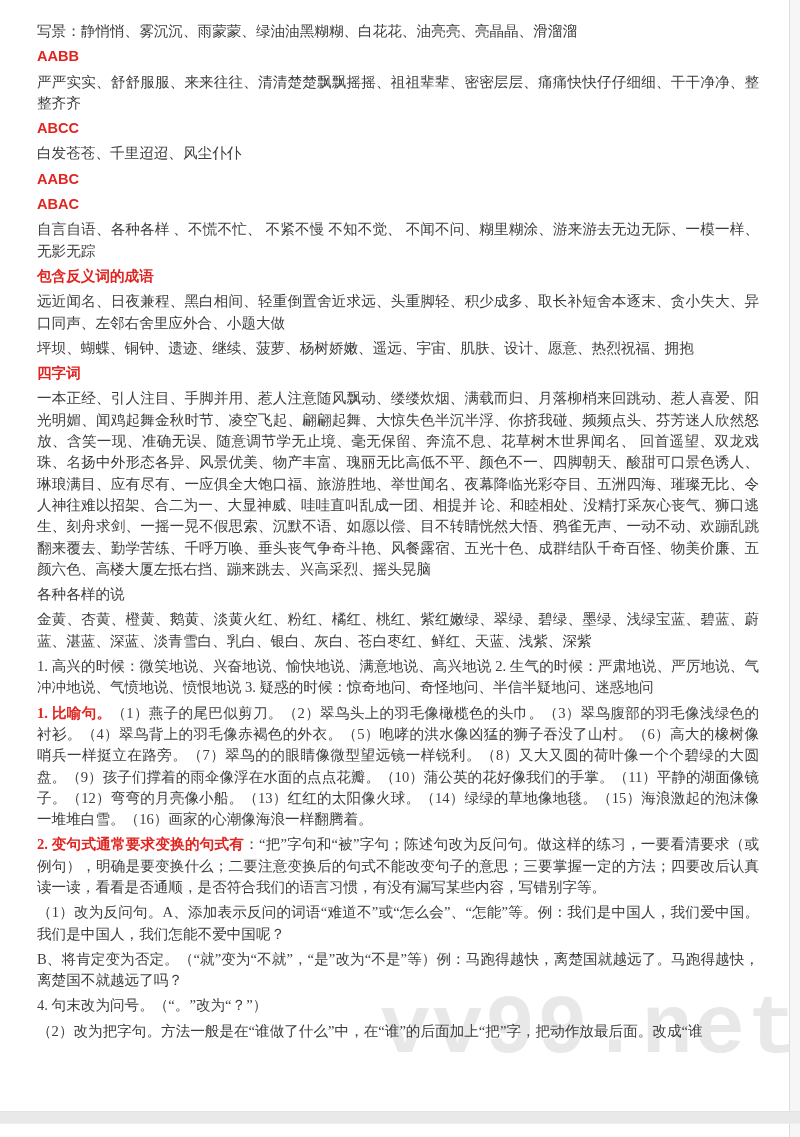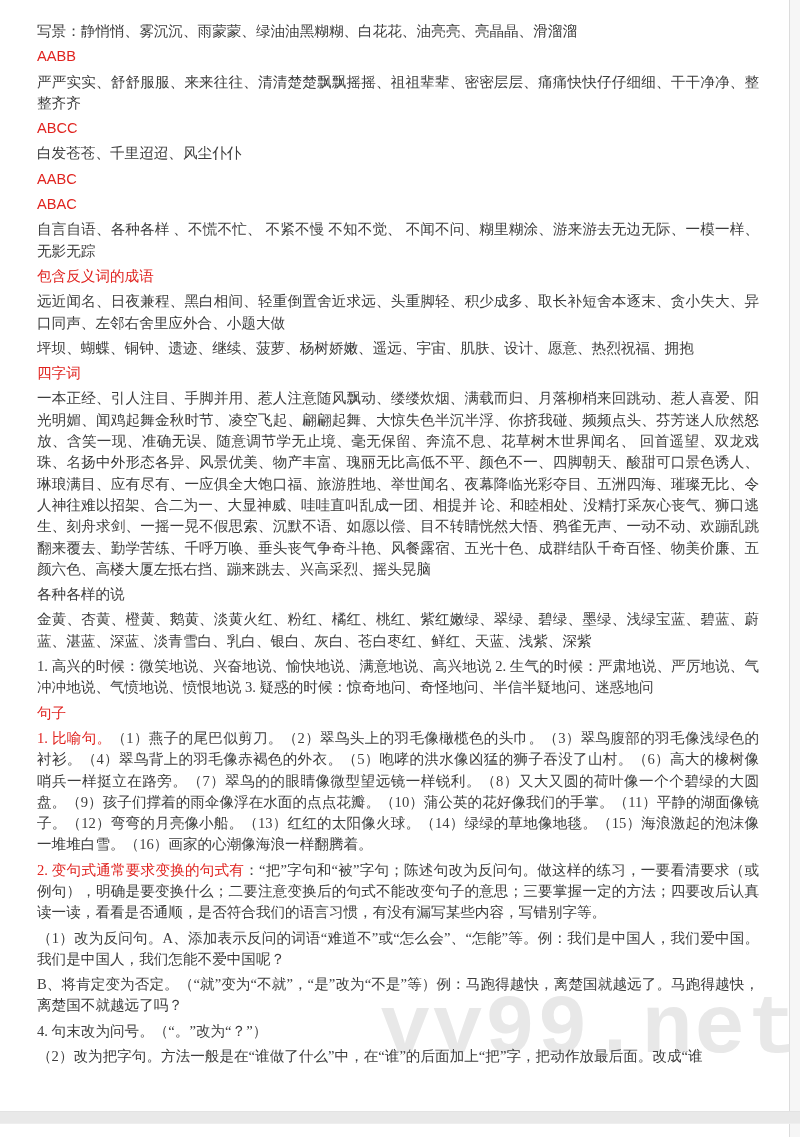--- a/index.html
+++ b/index.html
@@ -36,21 +36,21 @@
   }
   .content{
     position:relative;z-index:1;
     padding:17px 26px 0 33px;
     font-size:14.6px;line-height:21.3px;color:var(--ink);
     text-align:justify;
   }
   .block{margin:4px;}
   .block.heading{font-family:"Liberation Sans","DejaVu Sans",sans-serif;}
   .red{color:var(--red);}
-  .bold{font-weight:normal;}
+  .bold{font-weight:bold;}
 </style>
 </head>
 <body>
 
 <div class="page">
   <div class="watermark">vv99.net</div>
   <div class="content">
       <div class="block text"><span>写景：静悄悄、雾沉沉、雨蒙蒙、绿油油黑糊糊、白花花、油亮亮、亮晶晶、滑溜溜</span></div>
       <div class="block heading"><span class="red bold">AABB</span></div>
       <div class="block text"><span>严严实实、舒舒服服、来来往往、清清楚楚飘飘摇摇、祖祖辈辈、密密层层、痛痛快快仔仔细细、干干净净、整整齐齐</span></div>
@@ -60,21 +60,20 @@
       <div class="block heading"><span class="red bold">ABAC</span></div>
       <div class="block text"><span>自言自语、各种各样 、不慌不忙、 不紧不慢 不知不觉、 不闻不问、糊里糊涂、游来游去无边无际、一模一样、无影无踪</span></div>
       <div class="block heading"><span class="red bold">包含反义词的成语</span></div>
       <div class="block text"><span>远近闻名、日夜兼程、黑白相间、轻重倒置舍近求远、头重脚轻、积少成多、取长补短舍本逐末、贪小失大、异口同声、左邻右舍里应外合、小题大做</span></div>
       <div class="block text"><span>坪坝、蝴蝶、铜钟、遗迹、继续、菠萝、杨树娇嫩、遥远、宇宙、肌肤、设计、愿意、热烈祝福、拥抱</span></div>
       <div class="block heading"><span class="red bold">四字词</span></div>
       <div class="block text"><span>一本正经、引人注目、手脚并用、惹人注意随风飘动、缕缕炊烟、满载而归、月落柳梢来回跳动、惹人喜爱、阳光明媚、闻鸡起舞金秋时节、凌空飞起、翩翩起舞、大惊失色半沉半浮、你挤我碰、频频点头、芬芳迷人欣然怒放、含笑一现、准确无误、随意调节学无止境、毫无保留、奔流不息、花草树木世界闻名、  回首遥望、双龙戏珠、名扬中外形态各异、风景优美、物产丰富、瑰丽无比高低不平、颜色不一、四脚朝天、酸甜可口景色诱人、琳琅满目、应有尽有、一应俱全大饱口福、旅游胜地、举世闻名、夜幕降临光彩夺目、五洲四海、璀璨无比、令人神往难以招架、合二为一、大显神威、哇哇直叫乱成一团、相提并 论、和睦相处、没精打采灰心丧气、狮口逃生、刻舟求剑、一摇一晃不假思索、沉默不语、如愿以偿、目不转睛恍然大悟、鸦雀无声、一动不动、欢蹦乱跳翻来覆去、勤学苦练、千呼万唤、垂头丧气争奇斗艳、风餐露宿、五光十色、成群结队千奇百怪、物美价廉、五颜六色、高楼大厦左抵右挡、蹦来跳去、兴高采烈、摇头晃脑</span></div>
       <div class="block text"><span>各种各样的说</span></div>
       <div class="block text"><span>金黄、杏黄、橙黄、鹅黄、淡黄火红、粉红、橘红、桃红、紫红嫩绿、翠绿、碧绿、墨绿、浅绿宝蓝、碧蓝、蔚蓝、湛蓝、深蓝、淡青雪白、乳白、银白、灰白、苍白枣红、鲜红、天蓝、浅紫、深紫</span></div>
       <div class="block text"><span>1.  高兴的时候：微笑地说、兴奋地说、愉快地说、满意地说、高兴地说 2.  生气的时候：严肃地说、严厉地说、气冲冲地说、气愤地说、愤恨地说 3.  疑惑的时候：惊奇地问、奇怪地问、半信半疑地问、迷惑地问</span></div>
-      <div class="block heading"><span class="red bold">句子</span></div>
       <div class="block text"><span class="red bold">1.  比喻句。</span><span>（1）燕子的尾巴似剪刀。（2）翠鸟头上的羽毛像橄榄色的头巾。（3）翠鸟腹部的羽毛像浅绿色的衬衫。（4）翠鸟背上的羽毛像赤褐色的外衣。（5）咆哮的洪水像凶猛的狮子吞没了山村。（6）高大的橡树像哨兵一样挺立在路旁。（7）翠鸟的的眼睛像微型望远镜一样锐利。（8）又大又圆的荷叶像一个个碧绿的大圆盘。（9）孩子们撑着的雨伞像浮在水面的点点花瓣。（10）蒲公英的花好像我们的手掌。（11）平静的湖面像镜子。（12）弯弯的月亮像小船。（13）红红的太阳像火球。（14）绿绿的草地像地毯。（15）海浪激起的泡沫像一堆堆白雪。（16）画家的心潮像海浪一样翻腾着。</span></div>
       <div class="block text"><span class="red bold">2.   变句式通常要求变换的句式有</span><span>：“把”字句和“被”字句；陈述句改为反问句。做这样的练习，一要看清要求（或例句），明确是要变换什么；二要注意变换后的句式不能改变句子的意思；三要掌握一定的方法；四要改后认真读一读，看看是否通顺，是否符合我们的语言习惯，有没有漏写某些内容，写错别字等。</span></div>
       <div class="block text"><span>（1）改为反问句。A、添加表示反问的词语“难道不”或“怎么会”、“怎能”等。例：我们是中国人，我们爱中国。我们是中国人，我们怎能不爱中国呢？</span></div>
       <div class="block text"><span>B、将肯定变为否定。（“就”变为“不就”，“是”改为“不是”等）例：马跑得越快，离楚国就越远了。马跑得越快，离楚国不就越远了吗？</span></div>
       <div class="block text"><span>4. 句末改为问号。（“。”改为“？”）</span></div>
       <div class="block text"><span>（2）改为把字句。方法一般是在“谁做了什么”中，在“谁”的后面加上“把”字，把动作放最后面。改成“谁</span></div>
     </div>
 </div>
 <div class="page-gap"></div>
 <div class="page-next"></div>

